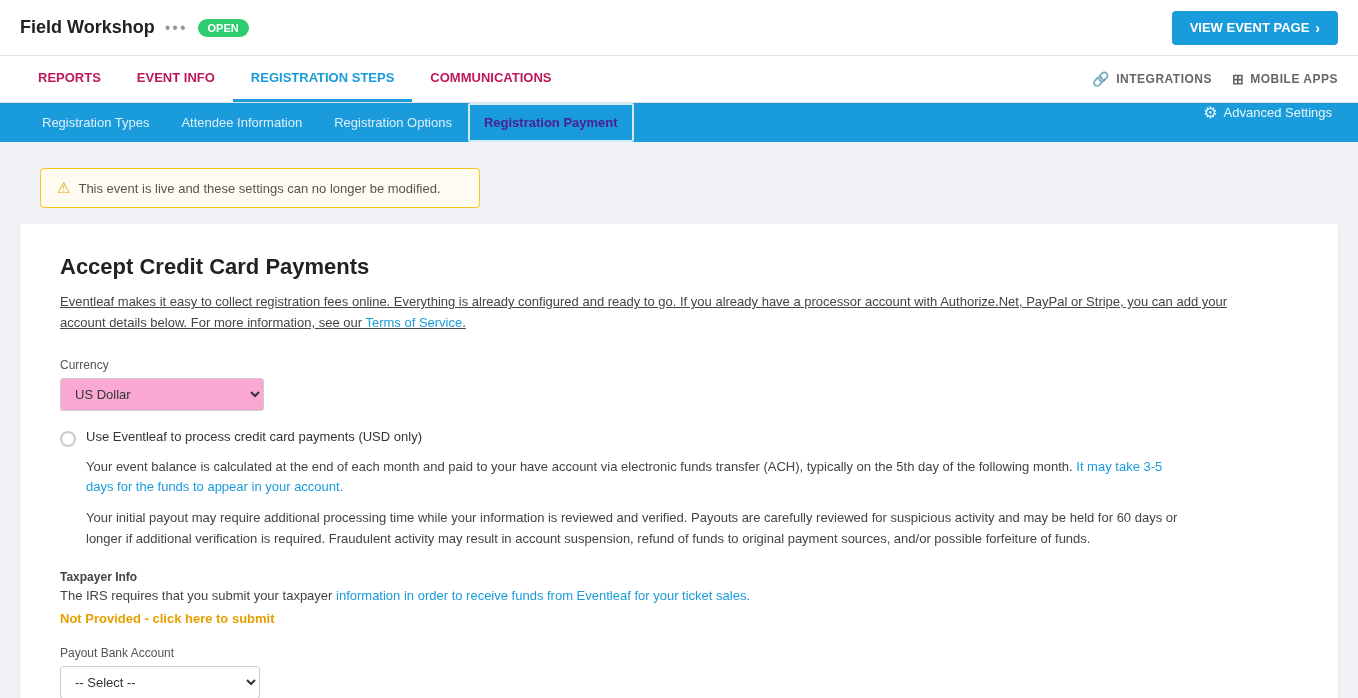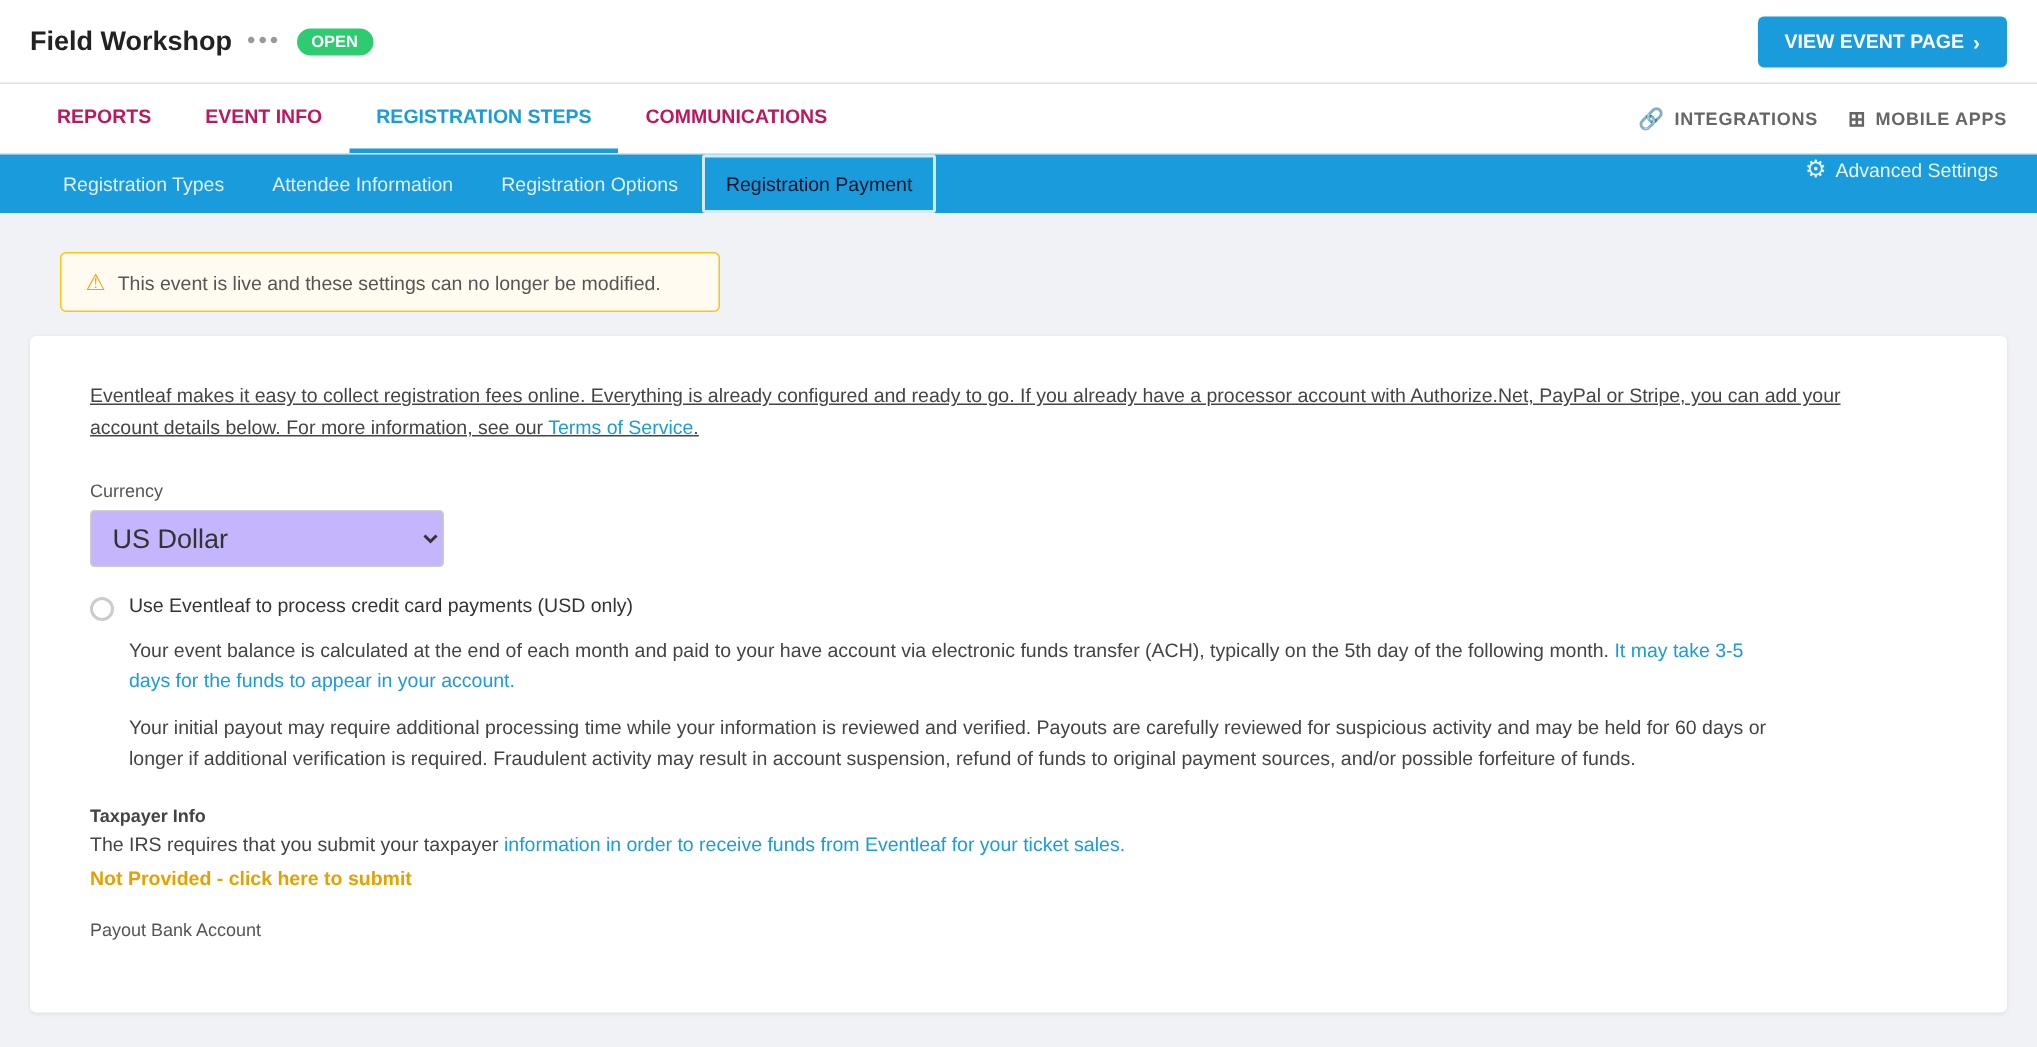--- a/index.html
+++ b/index.html
@@ -50,21 +50,21 @@
     .sub-nav {
       background: #1a9bdb; display: flex; align-items: flex-start;
       padding: 0 26px; justify-content: space-between;
     }
     .sub-nav-left { display: flex; align-items: center; }
     .sub-nav-item {
       color: rgba(255,255,255,0.85); padding: 12px 16px; font-size: 13px;
       cursor: pointer; border: none; background: none; white-space: nowrap;
     }
     .sub-nav-item.active {
-      color: #0f172a; font-weight: normal;
+      color: #4c1d95; font-weight: bold;
       border: 2px solid rgba(255,255,255,0.8);
       border-radius: 2px; padding: 10px 14px;
     }
     .sub-nav-right {
       display: flex; align-items: center; gap: 6px;
       color: rgba(255,255,255,0.9); font-size: 13px; cursor: pointer;
     }
     .gear-icon { font-size: 16px; }
 
     
@@ -83,22 +83,22 @@
       box-shadow: 0 1px 3px rgba(0,0,0,0.08);
     }
     .card-title { font-size: 22px; font-weight: bold; color: #222; margin-bottom: 12px; }
     .card-desc { font-size: 13px; color: #444; line-height: 1.6; margin-bottom: 24px; max-width: 1200px; text-decoration: underline; }
     .card-desc a { color: #1a9bdb; text-decoration: none; }
 
     
     .form-group { margin-bottom: 18px; }
     .form-label { font-size: 12px; color: #555; margin-bottom: 6px; display: block; }
     .form-select {
-      width: 236px; padding: 7px 10px; border: 1px solid #ccc;
-      border-radius: 3px; font-size: 18px; color: #333; background: #c4b5fd;
+      width: 204px; padding: 7px 10px; border: 1px solid #ccc;
+      border-radius: 3px; font-size: 13px; color: #333; background: #f9a8d4;
       cursor: pointer; appearance: auto;
     }
 
     
     .radio-option { display: flex; align-items: flex-start; gap: 10px; margin: 18px 0 10px; }
     .radio-circle {
       width: 16px; height: 16px; border-radius: 50%; border: 2px solid #ccc;
       margin-top: 2px; flex-shrink: 0; background: #fff;
     }
     .radio-label { font-size: 13px; color: #333; }
@@ -191,20 +191,21 @@
 </div>
 
 <div class="content-area">
 
   <div class="alert-banner">
     <span class="alert-icon">⚠</span>
     <span class="alert-text">This event is live and these settings can no longer be modified.</span>
   </div>
 
   <div class="card">
+    <h2 class="card-title">Accept Credit Card Payments</h2>
     <p class="card-desc">
       <span>Eventleaf makes it easy to collect registration fees online. Everything is already configured and ready to go. If you already have a processor account with Authorize.Net, PayPal or Stripe, you can add your account details below. For more information, see our </span><a>Terms of Service</a><span>.</span>
     </p>
 
     <div class="form-group">
       <label class="form-label">Currency</label>
       <select class="form-select">
         <option>US Dollar</option>
       </select>
     </div>
@@ -223,15 +224,18 @@
     <div class="form-group">
       <div class="section-label">Taxpayer Info</div>
       <p class="section-desc">
         <span>The IRS requires that you submit your taxpayer </span><span class="highlight">information in order to receive funds from Eventleaf for your ticket sales.</span>
       </p>
       <a class="not-provided-link">Not Provided - click here to submit</a>
     </div>
 
     <div class="form-group">
       <label class="payout-label">Payout Bank Account</label>
+      <select class="payout-select">
+        <option>-- Select --</option>
+      </select>
     </div>
   </div>
 </div>
 
 </body></html>

